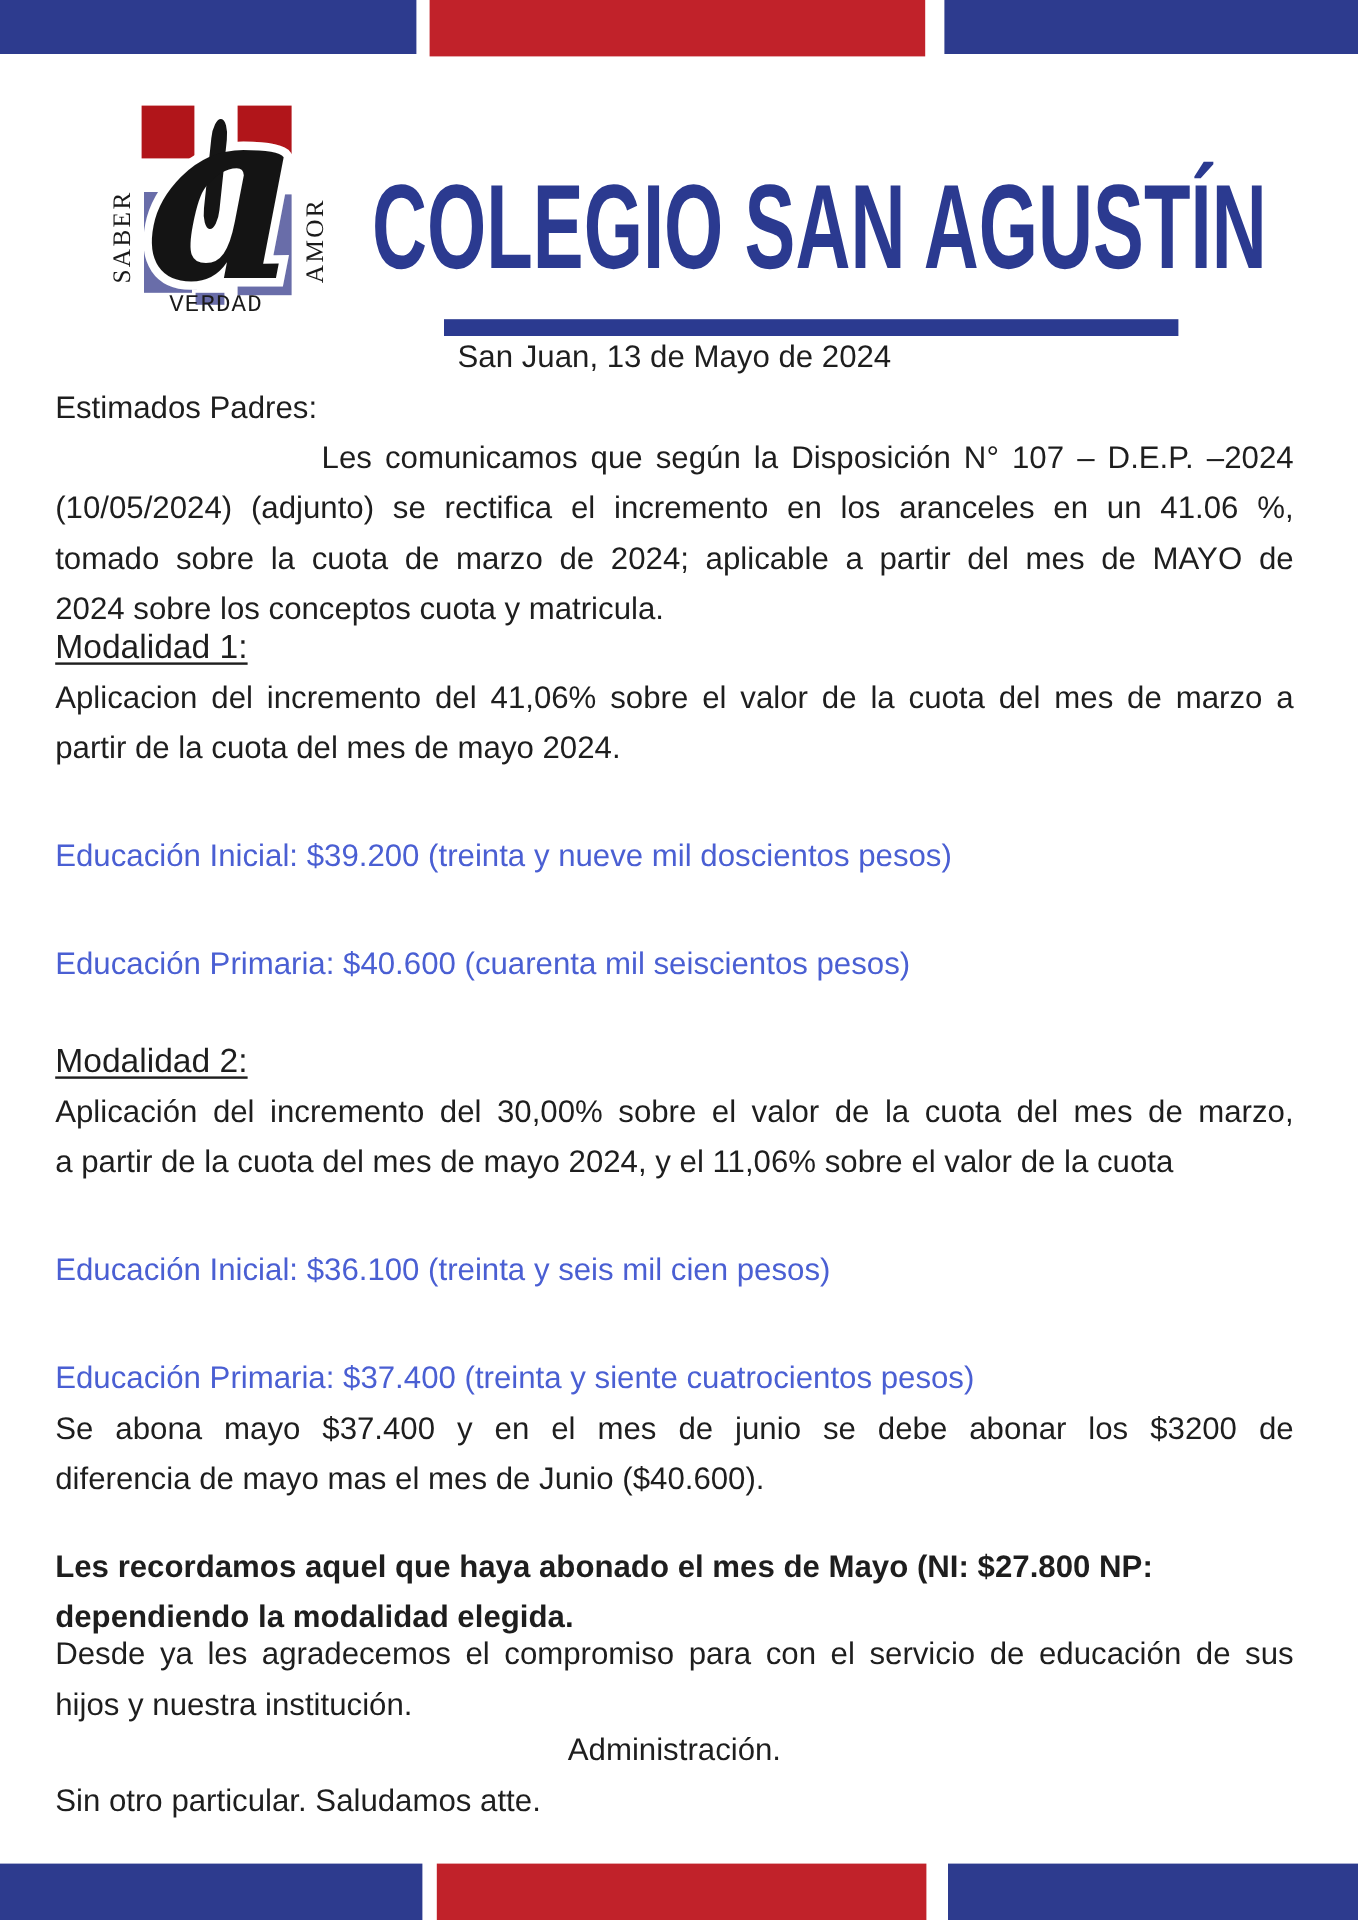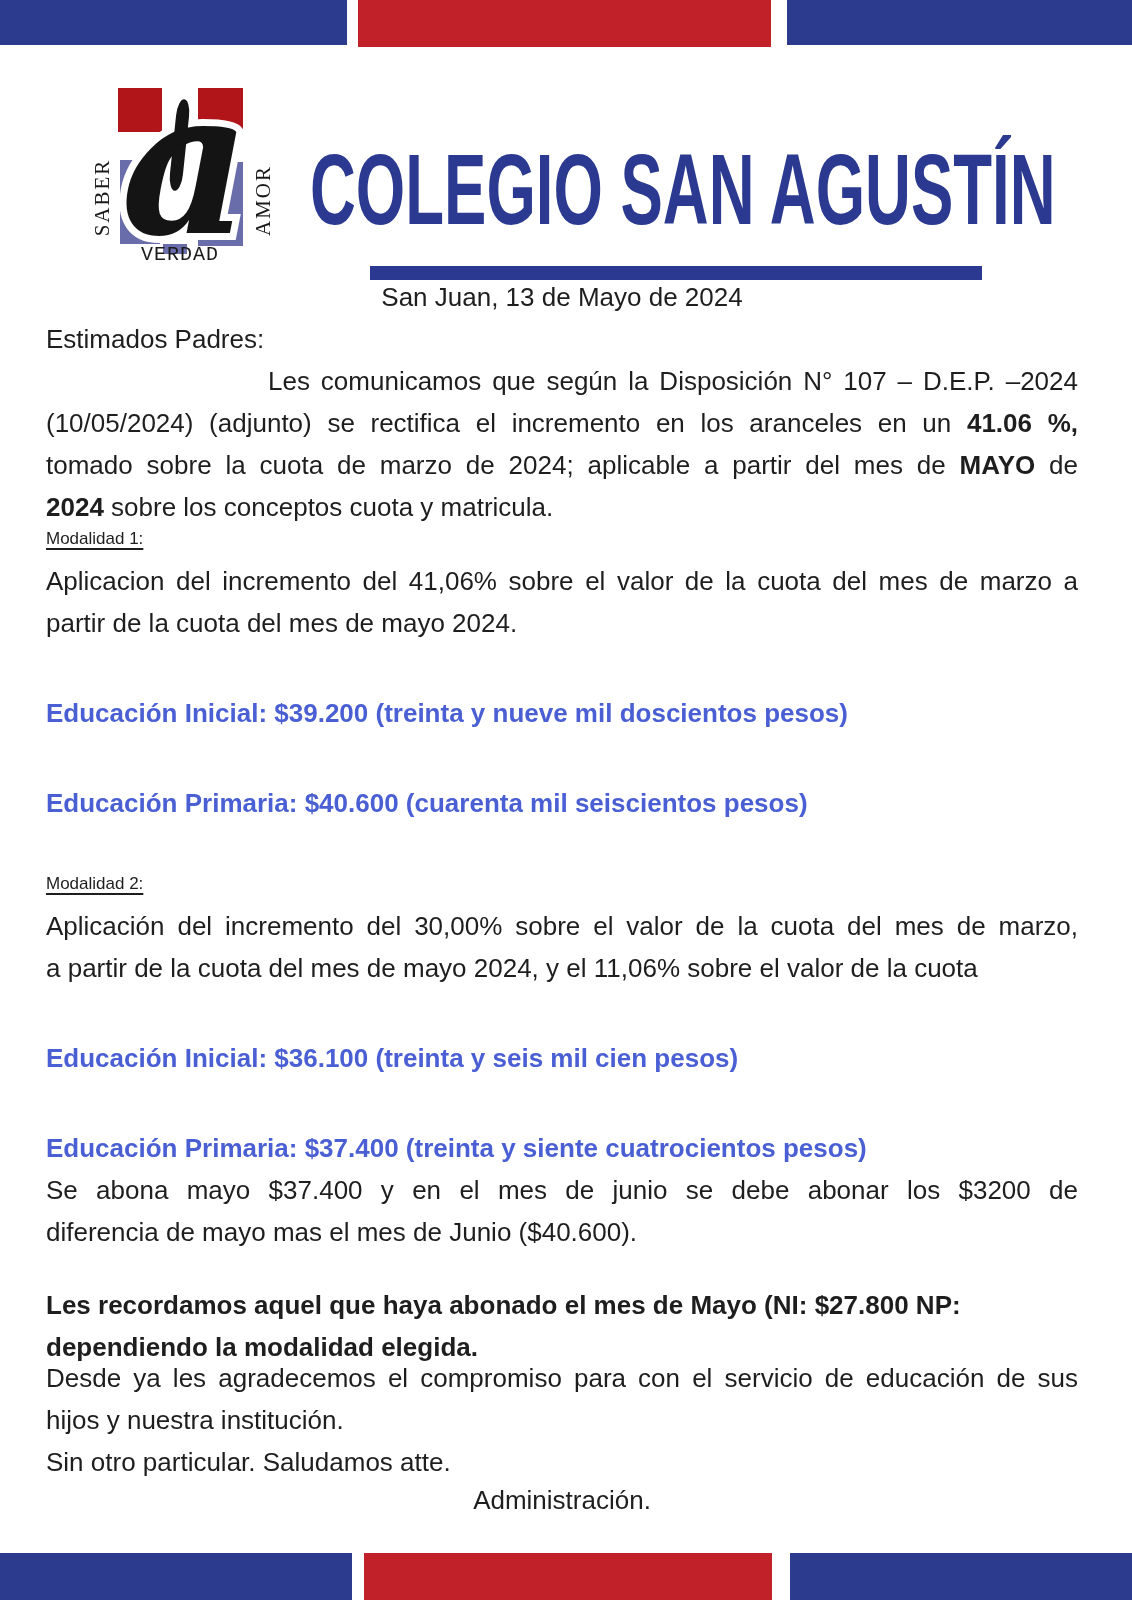--- a/index.html
+++ b/index.html
@@ -49,24 +49,24 @@
                 color:var(--title_blue);white-space:nowrap;transform:scaleX(0.635);transform-origin:left top;}
   .title-rule{position:absolute;left:370px;top:266px;width:612px;height:14px;background:var(--title_blue);}
 
   
   .letter{position:absolute;left:46px;top:276px;width:1032px;font-size:26px;line-height:42px;}
   .line,.sline{line-height:42px;}
   .right{text-align:center;}
   .para.j .line{text-align:justify;text-align-last:justify;}
   .para.j .line:last-child{text-align-last:left;}
   .para.indent .line:first-child{padding-left:222px;}
-  .bseg{font-weight:700;}
-  .heading{font-size:17px;line-height:42px;font-weight:400;text-decoration:underline;
+  .bseg{font-weight:400;}
+  .heading{font-size:28px;line-height:42px;font-weight:400;text-decoration:underline;
            text-decoration-thickness:2px;text-underline-offset:4px;}
-  .fees .line{font-weight:700;color:var(--accent_blue);margin-top:48px;}
+  .fees .line{font-weight:400;color:var(--accent_blue);margin-top:48px;}
   .bold-para .line{font-weight:700;}
   .mtm10{margin-top:-10px;}
   .mt39{margin-top:39px;}
   .mt31{margin-top:31px;}
   .mt41{margin-top:41px;}
   .mtm11{margin-top:-11px;}
   .sig{margin-top:-4px;}
 </style>
 </head>
 <body>
@@ -132,21 +132,21 @@
 
     <div class="para bold-para mt31">
         <div class="line">Les recordamos aquel que haya abonado el mes de Mayo (NI: $27.800 NP:</div>
         <div class="line">dependiendo la modalidad elegida.</div>
       </div>
 
     <div class="para j mtm11">
         <div class="line">Desde ya les agradecemos el compromiso para con el servicio de educación de sus</div>
         <div class="line">hijos y nuestra institución.</div>
       </div>
+    <div class="sline right sig">Administración.</div>
     <div class="sline">Sin otro particular. Saludamos atte.</div>
-    <div class="sline right sig">Administración.</div>
   </div>
 
   <div class="barseg bb1"></div>
   <div class="barseg bb2"></div>
   <div class="barseg bb3"></div>
 
 </div>
 
 </body></html>

